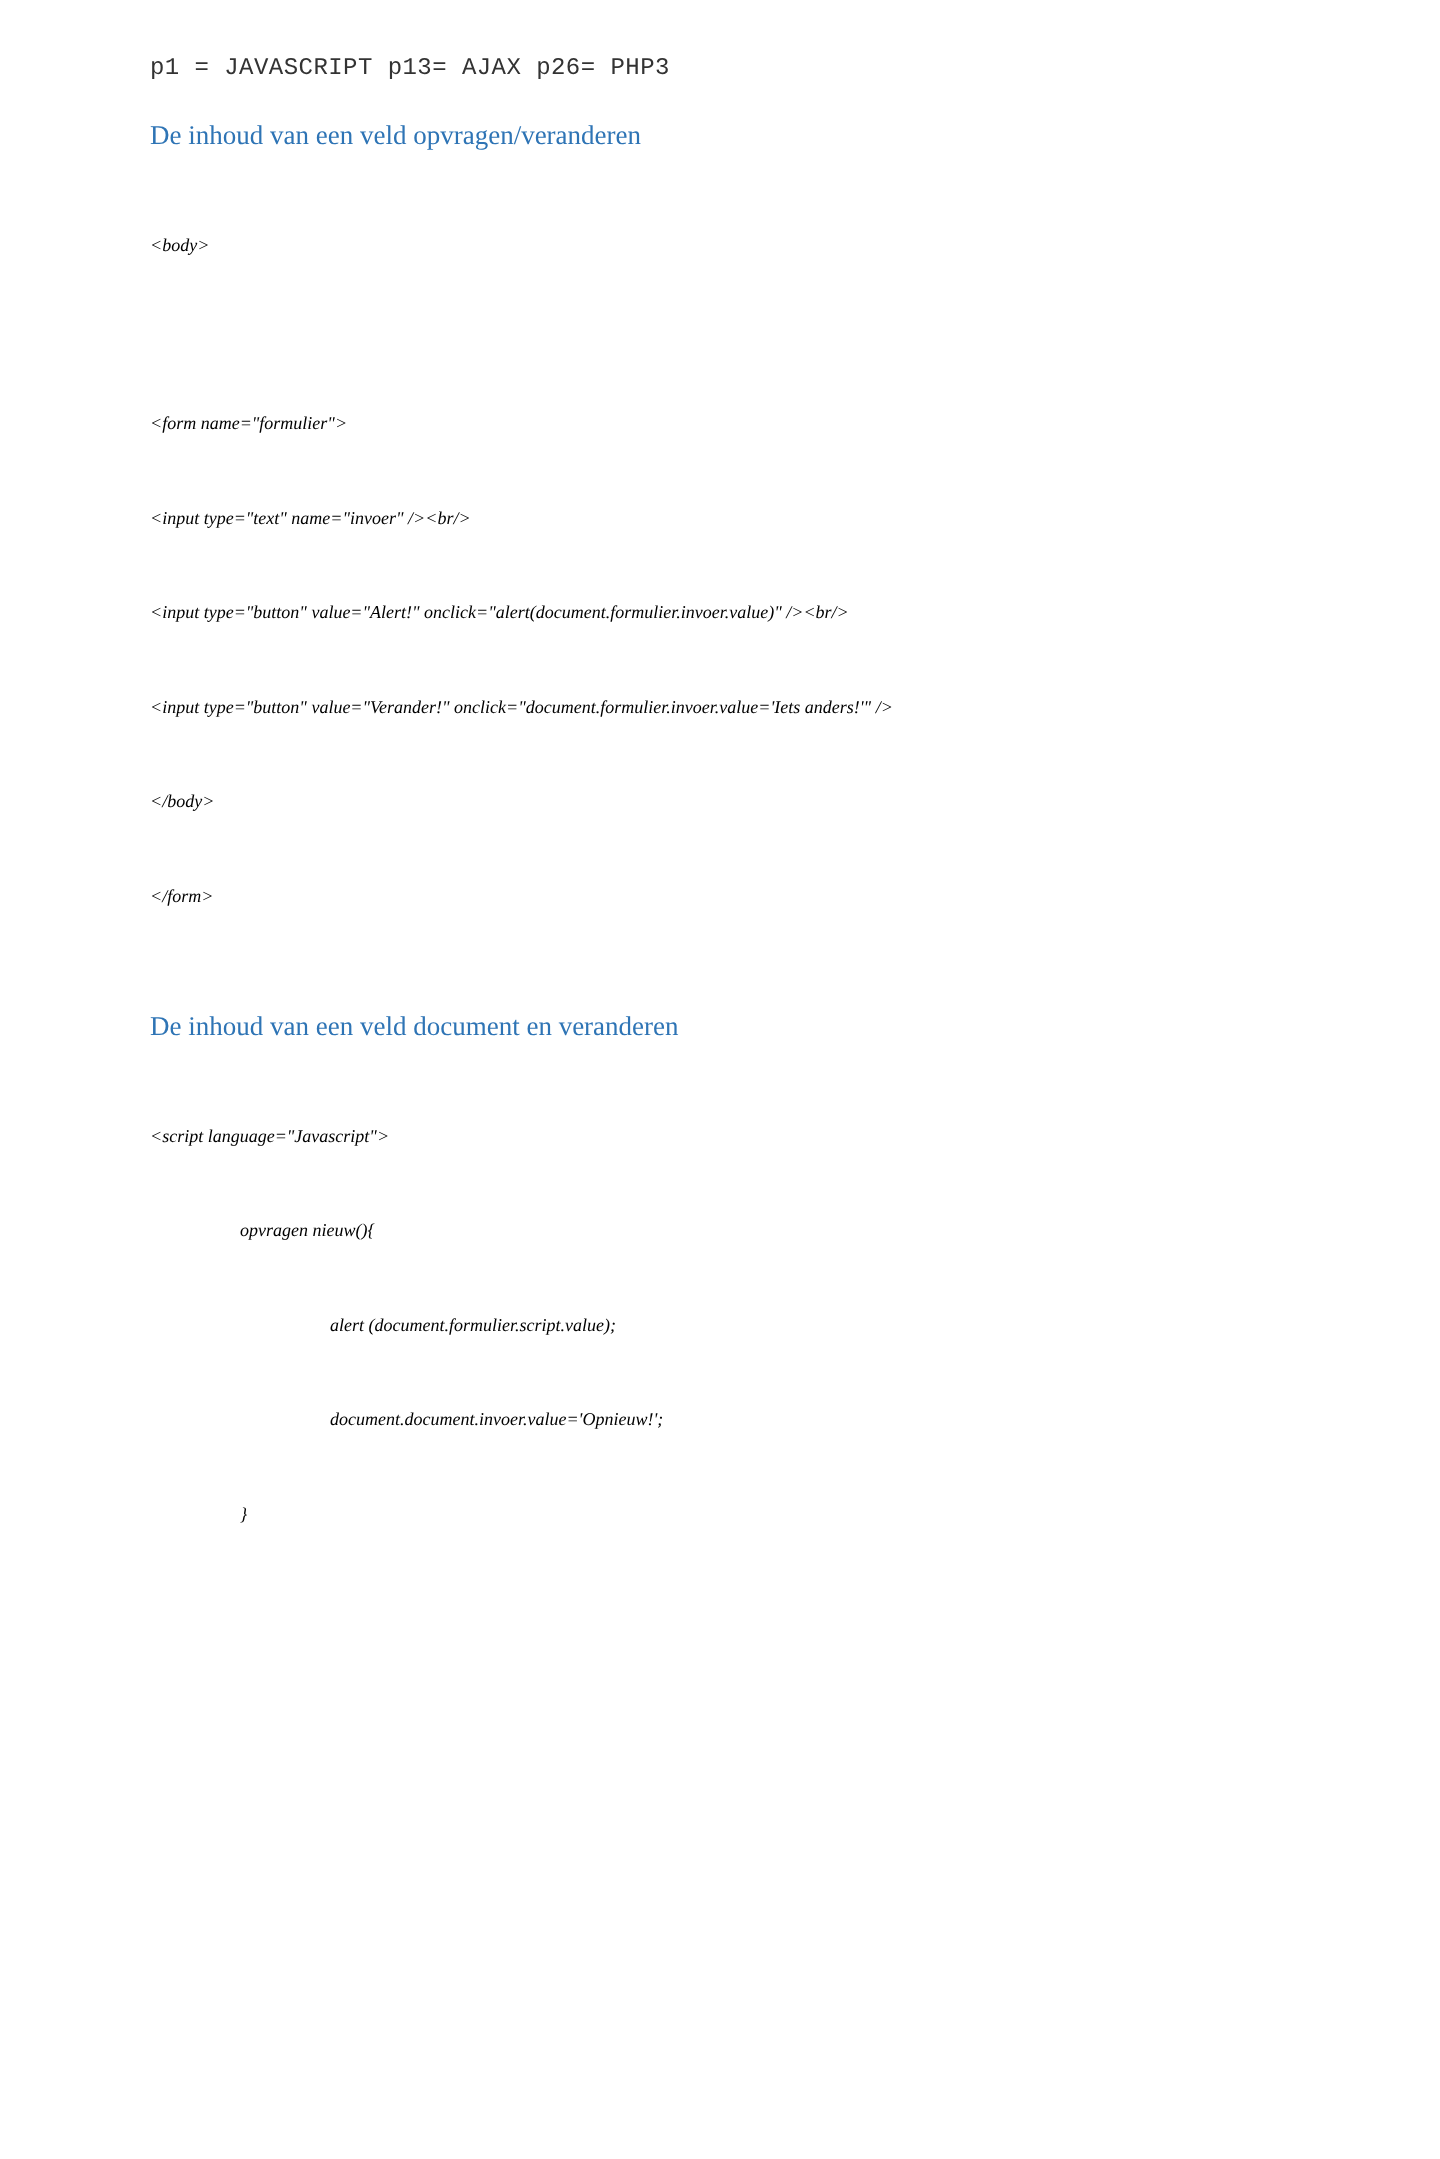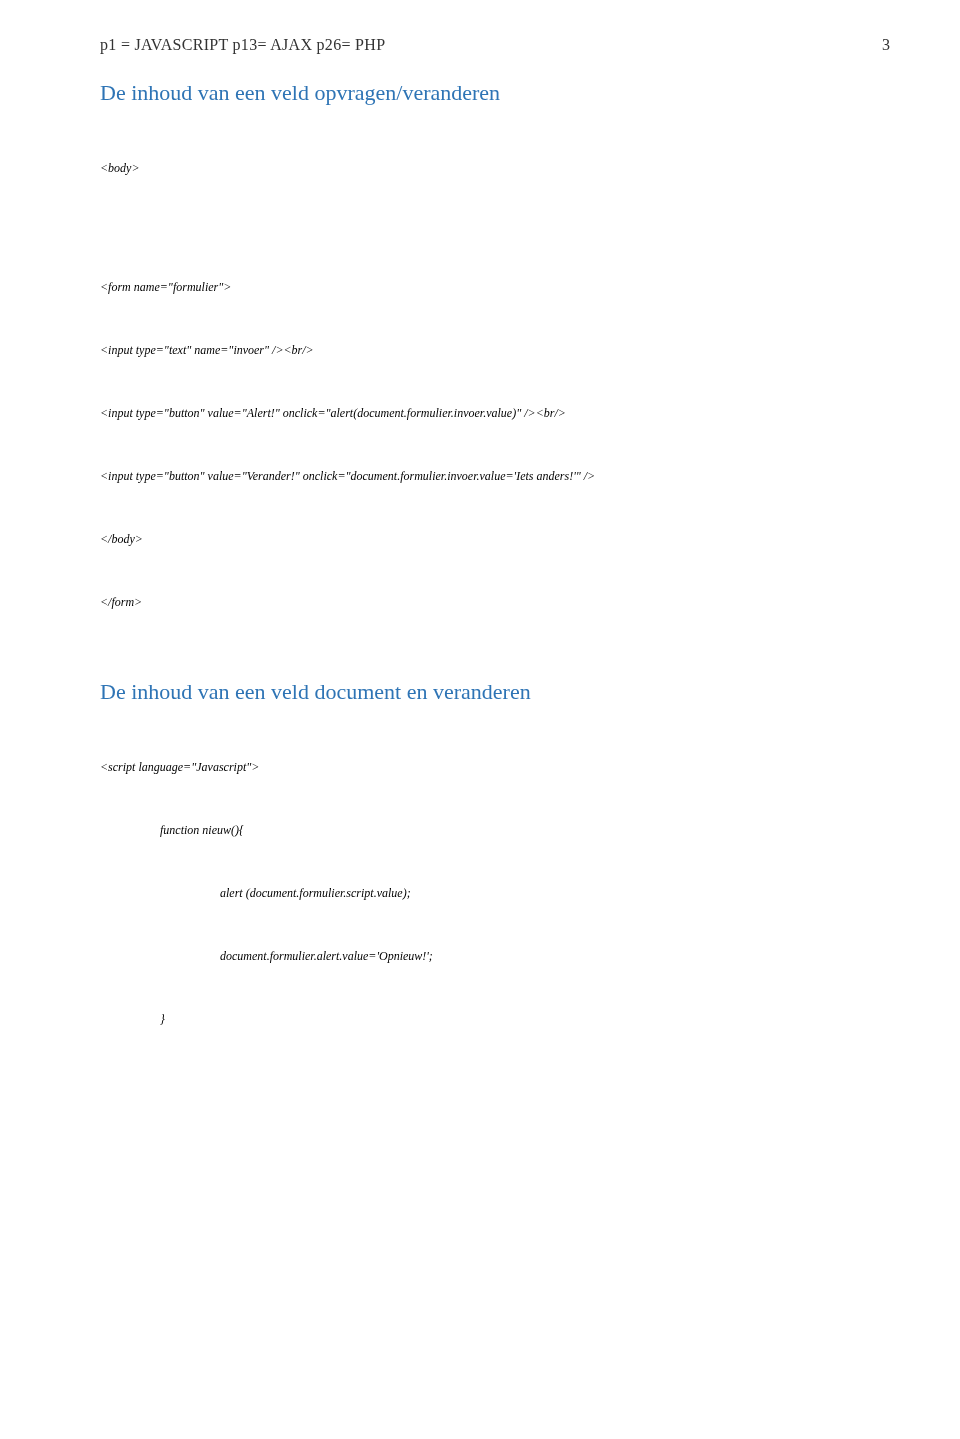--- a/index.html
+++ b/index.html
@@ -10,37 +10,37 @@
     width: 960px;
   }
   .page {
     padding: 36px 70px 40px 100px;
     box-sizing: border-box;
     width: 960px;
     min-height: 1439px;
     position: relative;
   }
   .header-line {
-    font-family: Liberation Serif, serif;
+    font-family: Liberation Mono, monospace;
     font-size: 16px;
     color: #333;
     margin-bottom: 26px;
     display: flex;
-    justify-content: space-between;
+    justify-content: flex-start;
   }
   .header-left {
     letter-spacing: 0.3px;
   }
   .header-right {
     font-size: 16px;
     color: #333;
   }
   .section-title {
     font-family: Georgia, 'Times New Roman', serif;
-    font-size: 22px;
+    font-size: 18px;
     color: #2e74b5;
     font-weight: 400;
     margin: 24px 0 10px 0;
   }
   .section-title.tight-top {
     margin-top: 6px;
   }
   .code {
     font-family: 'Times New Roman', Times, serif;
     font-size: 12px;
@@ -73,23 +73,23 @@
     <span class="line">&lt;input type="text" name="invoer" /&gt;&lt;br/&gt;</span>
     <span class="line">&lt;input type="button" value="Alert!" onclick="alert(document.formulier.invoer.value)" /&gt;&lt;br/&gt;</span>
     <span class="line">&lt;input type="button" value="Verander!" onclick="document.formulier.invoer.value='Iets anders!'" /&gt;</span>
     <span class="line">&lt;/body&gt;</span>
     <span class="line">&lt;/form&gt;</span>
   </div>
 
   <div class="section-title">De inhoud van een veld document en veranderen</div>
   <div class="code">
     <span class="line">&lt;script language="Javascript"&gt;</span>
-    <span class="line"><span class="indent1">function nieuw(){</span></span>
+    <span class="line"><span class="indent1">opvragen nieuw(){</span></span>
     <span class="line"><span class="indent2">alert (document.formulier.script.value);</span></span>
-    <span class="line"><span class="indent2">document.formulier.alert.value='Opnieuw!';</span></span>
+    <span class="line"><span class="indent2">document.document.invoer.value='Opnieuw!';</span></span>
     <span class="line"><span class="indent1">}</span></span>
     
     
     
     
     
     
   </div>
 
 </div>

